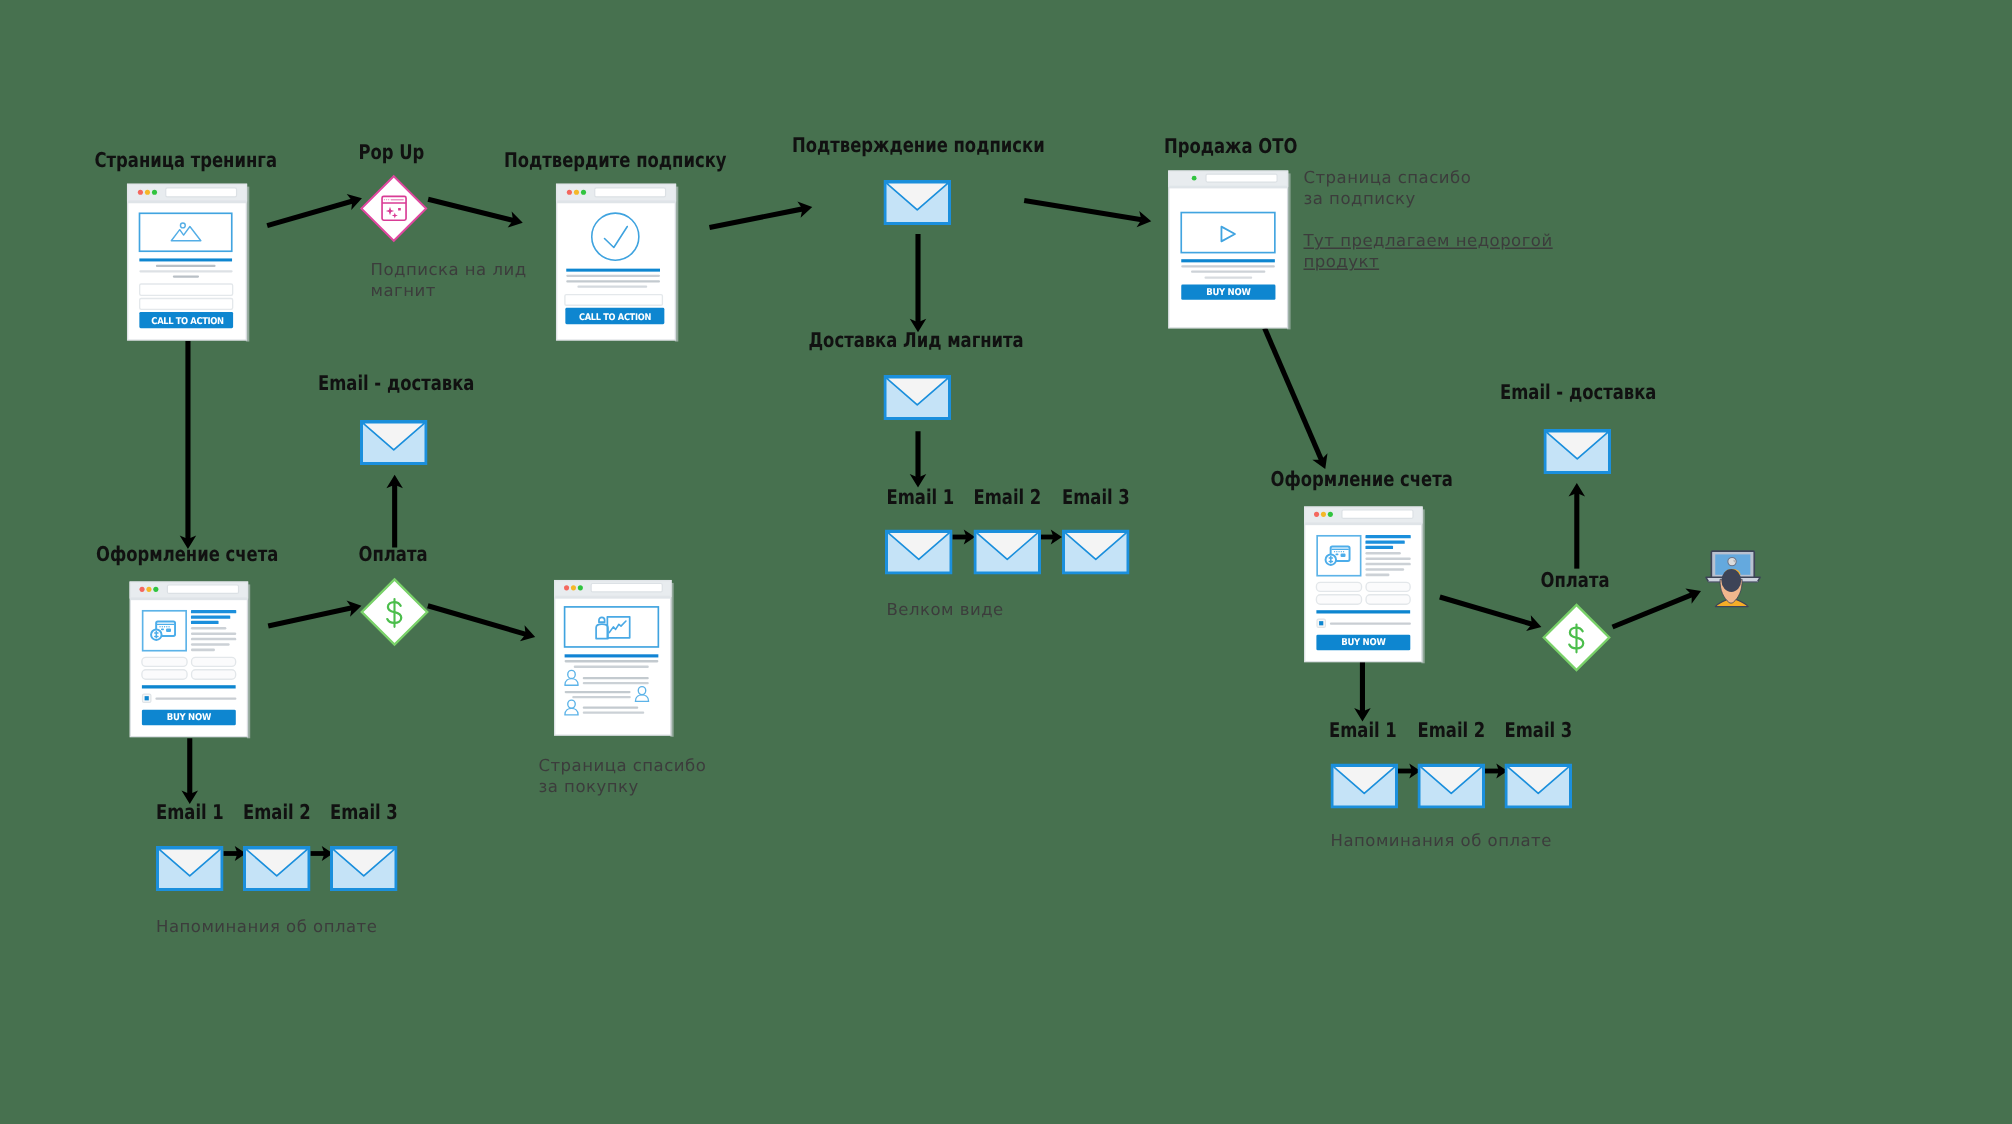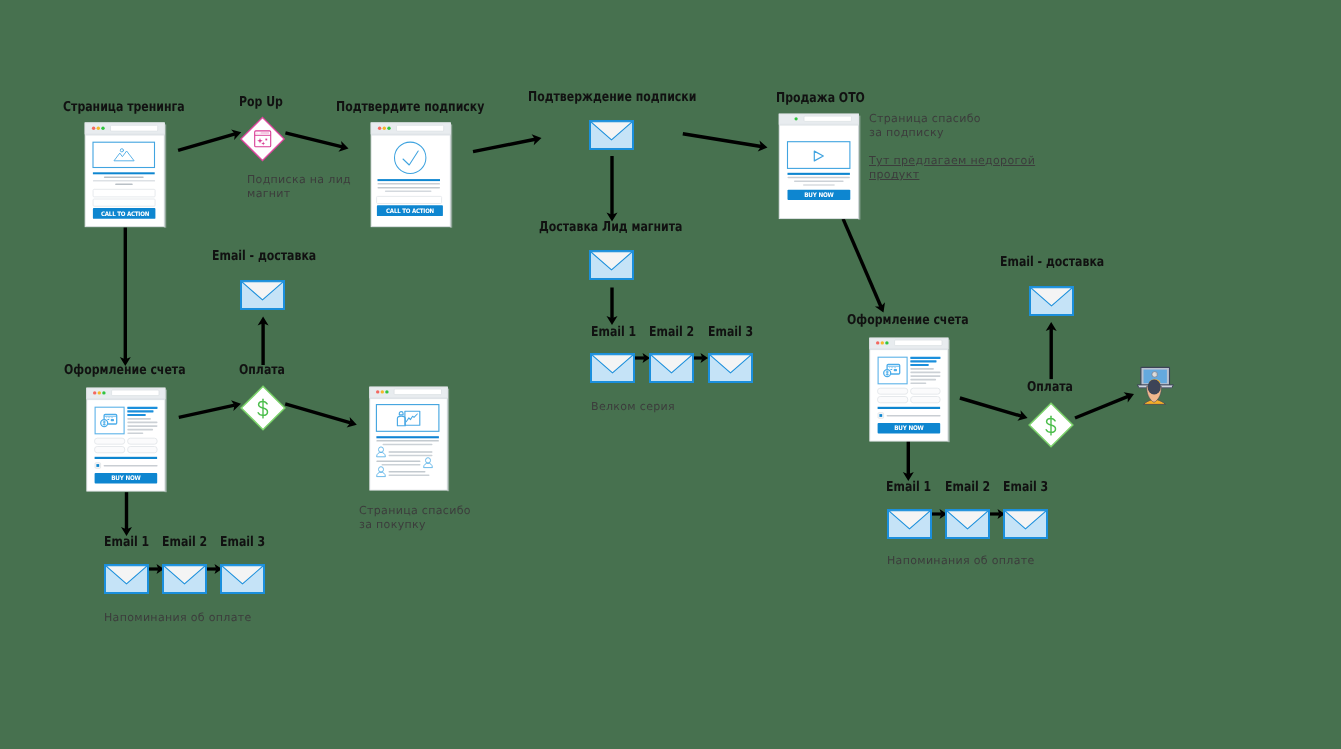--- a/index.html
+++ b/index.html
@@ -95,21 +95,21 @@
 <div class="lbl" style="left:886px;top:481px;">Email 1</div>
 <div class="lbl" style="left:945px;top:481px;">Email 2</div>
 <div class="lbl" style="left:1003px;top:481px;">Email 3</div>
 
 <div class="note" style="left:215px;top:173px;margin-left:32px;">Подписка на лид
 магнит</div>
 <div class="note" style="left:869px;top:112px;">Страница спасибо
 за подписку</div>
 <div class="note" style="left:869px;top:154px;text-decoration:underline;">Тут предлагаем недорогой
 продукт</div>
-<div class="note" style="left:591px;top:400px;">Велком серия</div>
+<div class="note" style="left:591px;top:400px;">Велком виде</div>
 <div class="note" style="left:104px;top:611px;">Напоминания об оплате</div>
 <div class="note" style="left:887px;top:554px;">Напоминания об оплате</div>
 <div class="note" style="left:359px;top:504px;">Страница спасибо
 за покупку</div>
 
 <svg class="node" style="left:84px;top:122px;" width="84" height="107" viewBox="0 0 84 107">
   <rect x="1.1" y="0.9" width="79.2" height="103.8" fill="#ffffff" stroke="#dfe3e6" stroke-width="0.9"></rect>
   <rect x="79.9" y="2.4" width="2.3" height="103.3" fill="#cfd5d9" opacity="0.55"></rect>
   <rect x="1.1" y="0.9" width="79.2" height="11.0" fill="#e8ecef" stroke="#e2e6ea" stroke-width="0.9"></rect>
   <circle cx="9.6" cy="6.2" r="1.7" fill="#f4685f"></circle>

